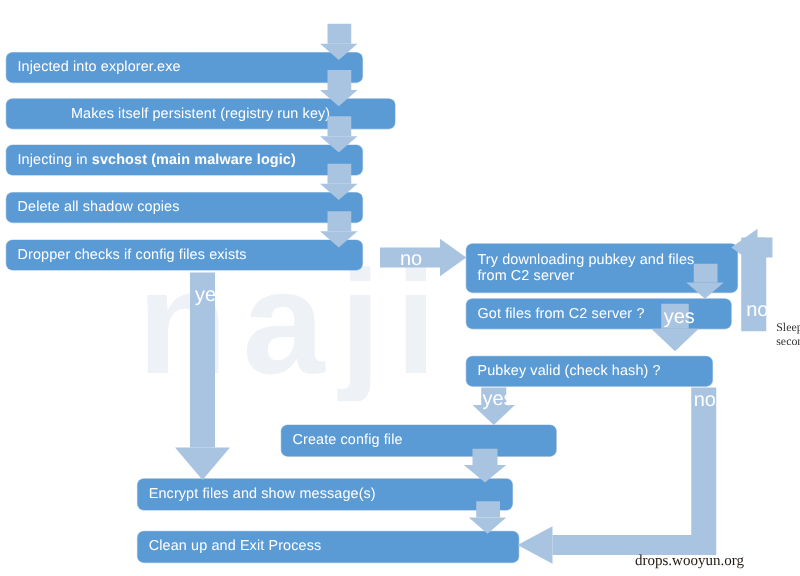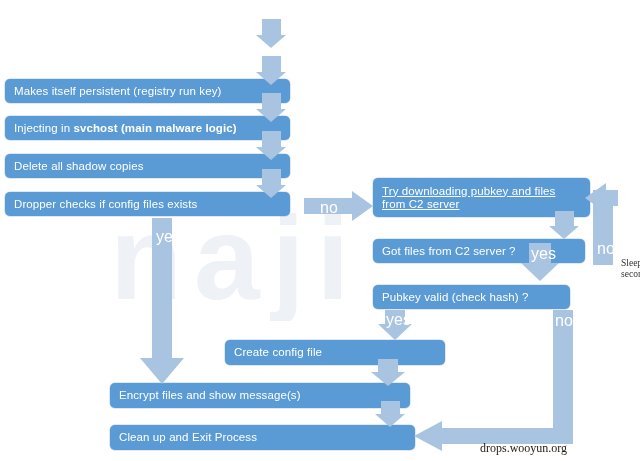--- a/index.html
+++ b/index.html
@@ -107,38 +107,41 @@
   }
 </style>
 </head>
 <body>
 
 <div id="canvas">
 
   <div class="watermark">naji</div>
 
 
-
-  <div class="node" style="left:5px; top:79px; width:285px; height:24px;">
+  <div class="node" style="left:5px; top:42px; width:285px; height:24px;">
+    <span class="label">Injected into explorer.exe</span>
+  </div>
+
+  <div class="node" style="left:5px; top:79px; width:311px; height:24px;justify-content:center;">
     <span class="label">Makes itself persistent (registry run key)</span>
   </div>
 
   <div class="node" style="left:5px; top:116px; width:285px; height:24px;">
     <span class="label"><span>Injecting in </span><b>svchost (main malware logic)</b></span>
   </div>
 
   <div class="node" style="left:5px; top:192px; width:285px; height:24px;">
     <span class="label">Dropper checks if config files exists</span>
   </div>
 
   <div class="node" style="left:5px; top:154px; width:285px; height:24px;">
     <span class="label">Delete all shadow copies</span>
   </div>
 
-  <div class="node two-line" style="left:373px; top:178px; width:217px; height:39px;text-decoration:underline;">
+  <div class="node two-line" style="left:373px; top:195px; width:217px; height:39px;">
     <span class="label">
       <span>Try downloading pubkey and files</span><br>
       <span>from C2 server</span>
     </span>
   </div>
 
   <div class="node" style="left:373px; top:239px; width:212px; height:24px;">
     <span class="label">Got files from C2 server ?</span>
   </div>
 
@@ -206,15 +209,15 @@
   <div class="arrow" style="left:442px; top:428px; width:131px; height:16px;"></div>
   <div class="arrow-head-left" style="left:414px; top:421px; border-top-width:15px; border-bottom-width:15px; border-right-width:28px;"></div>
   <div class="edge-label" style="left:555px; top:312px;">no</div>
 
   <div class="arrow-down-shaft" style="left:378px; top:359px; width:20px; height:13px;"></div>
   <div class="arrow-head-down" style="left:371px; top:372px; border-left-width:17px; border-right-width:17px; border-top-width:14px;"></div>
 
   <div class="arrow-down-shaft" style="left:381px; top:401px; width:19px; height:13px;"></div>
   <div class="arrow-head-down" style="left:375px; top:414px; border-left-width:15px; border-right-width:15px; border-top-width:13px;"></div>
 
-  <div class="credit" style="left:480px; top:441px;">drops.wooyun.org</div>
+  <div class="credit" style="left:508px; top:441px;">drops.wooyun.org</div>
 
 </div>
 
 </body></html>

